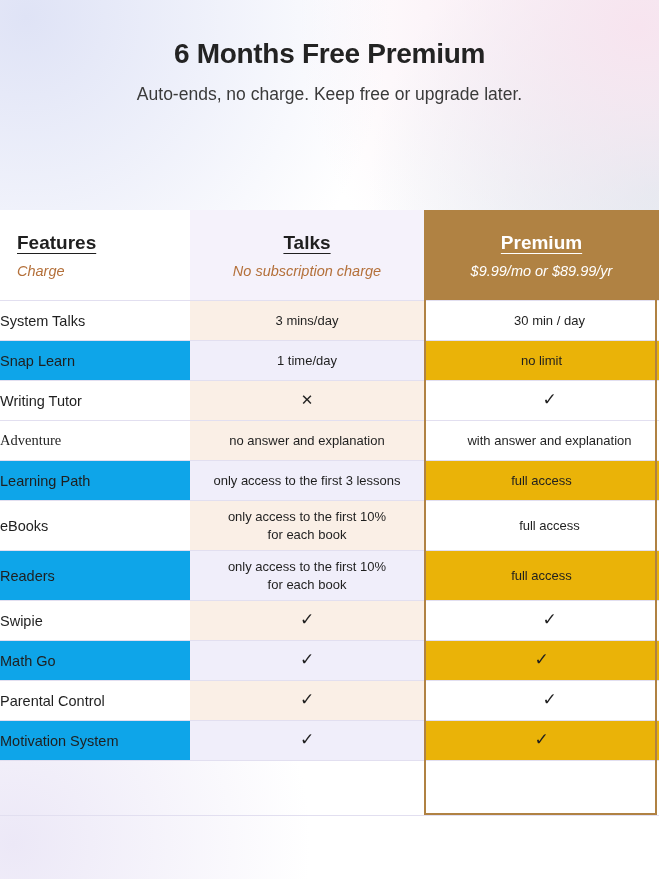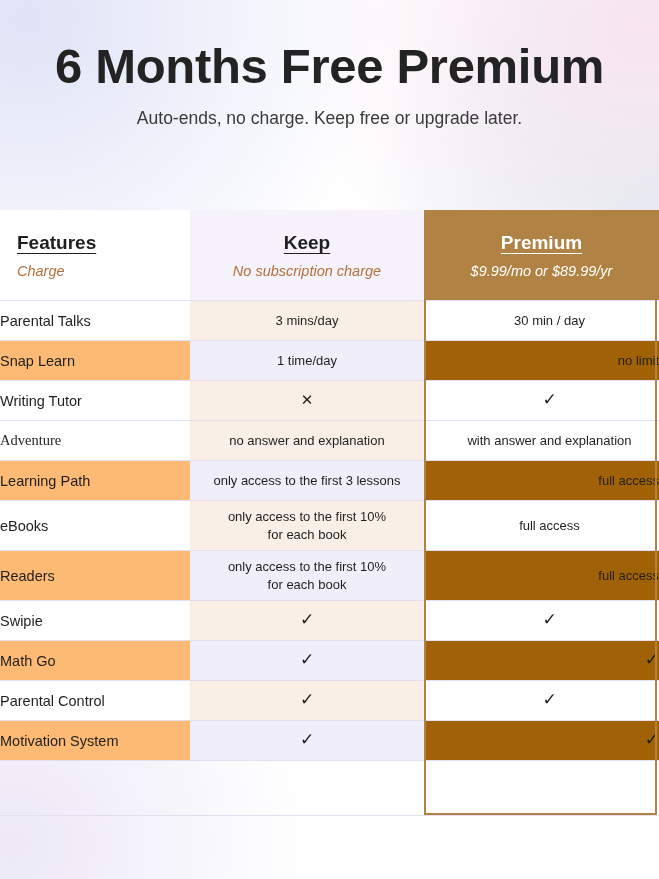--- a/index.html
+++ b/index.html
@@ -24,21 +24,21 @@
       radial-gradient(circle at 2% 96%, #ece8f7 0%, rgba(236,232,247,0) 28%),
       radial-gradient(circle at 50% 50%, #ffffff 0%, #ffffff 100%);
   }
 
   
   .header {
     padding-top: 38px;
     text-align: center;
   }
   .title {
-    font-size: 49px;
+    font-size: 28px;
     font-weight: bold;
     color: #232323;
     letter-spacing: -0.3px;
     margin: 0;
     line-height: 1.15;
   }
   .subtitle {
     font-size: 17.5px;
     color: #3a3a3a;
     margin: 14px 0 0 0;
@@ -125,24 +125,24 @@
     line-height: 1;
   }
   .cell .xmark {
     font-size: 15px;
     line-height: 1;
   }
 
   tr.r-odd .free-cell { background: #faefe6; }
   tr.r-even .free-cell { background: #f0eefa; }
   tr.r-odd .prem-cell { background: #ffffff; padding-left: 16px; }
-  tr.r-even .prem-cell { background: #a16207; text-align: right; }
+  tr.r-even .prem-cell { background: #eab308; }
 
   tr.r-odd  .row-feature { background: #ffffff; }
-  tr.r-even .row-feature { background: #fdba74; }
+  tr.r-even .row-feature { background: #0ea5e9; }
 
   .row-sep td {
     border-bottom: 1px solid #e2dff0;
   }
 
   
   .prem-border {
     position: absolute;
     left: 424px;
     top: 0;
@@ -178,32 +178,32 @@
         <col class="c-free">
         <col class="c-prem">
       </colgroup>
       <thead>
         <tr class="row-sep">
           <td class="head-cell feature-head">
             <span class="head-title">Features</span>
             <span class="head-sub">Charge</span>
           </td>
           <td class="head-cell free-head">
-            <span class="head-title">Keep</span>
+            <span class="head-title">Talks</span>
             <span class="head-sub">No subscription charge</span>
           </td>
           <td class="head-cell prem-head">
             <span class="head-title">Premium</span>
             <span class="head-sub">$9.99/mo or $89.99/yr</span>
           </td>
         </tr>
       </thead>
       <tbody id="tbody">
           <tr class="r-odd row-sep">
-            <td class="row-feature" style="height: 39px;">Parental Talks</td>
+            <td class="row-feature" style="height: 39px;">System Talks</td>
             <td class="cell free-cell">3 mins/day</td>
             <td class="cell prem-cell">30 min / day</td>
           </tr>
           <tr class="r-even row-sep">
             <td class="row-feature" style="height: 39px;">Snap  Learn</td>
             <td class="cell free-cell">1 time/day</td>
             <td class="cell prem-cell">no limit</td>
           </tr>
           <tr class="r-odd row-sep">
             <td class="row-feature" style="height: 39px;">Writing Tutor</td>

